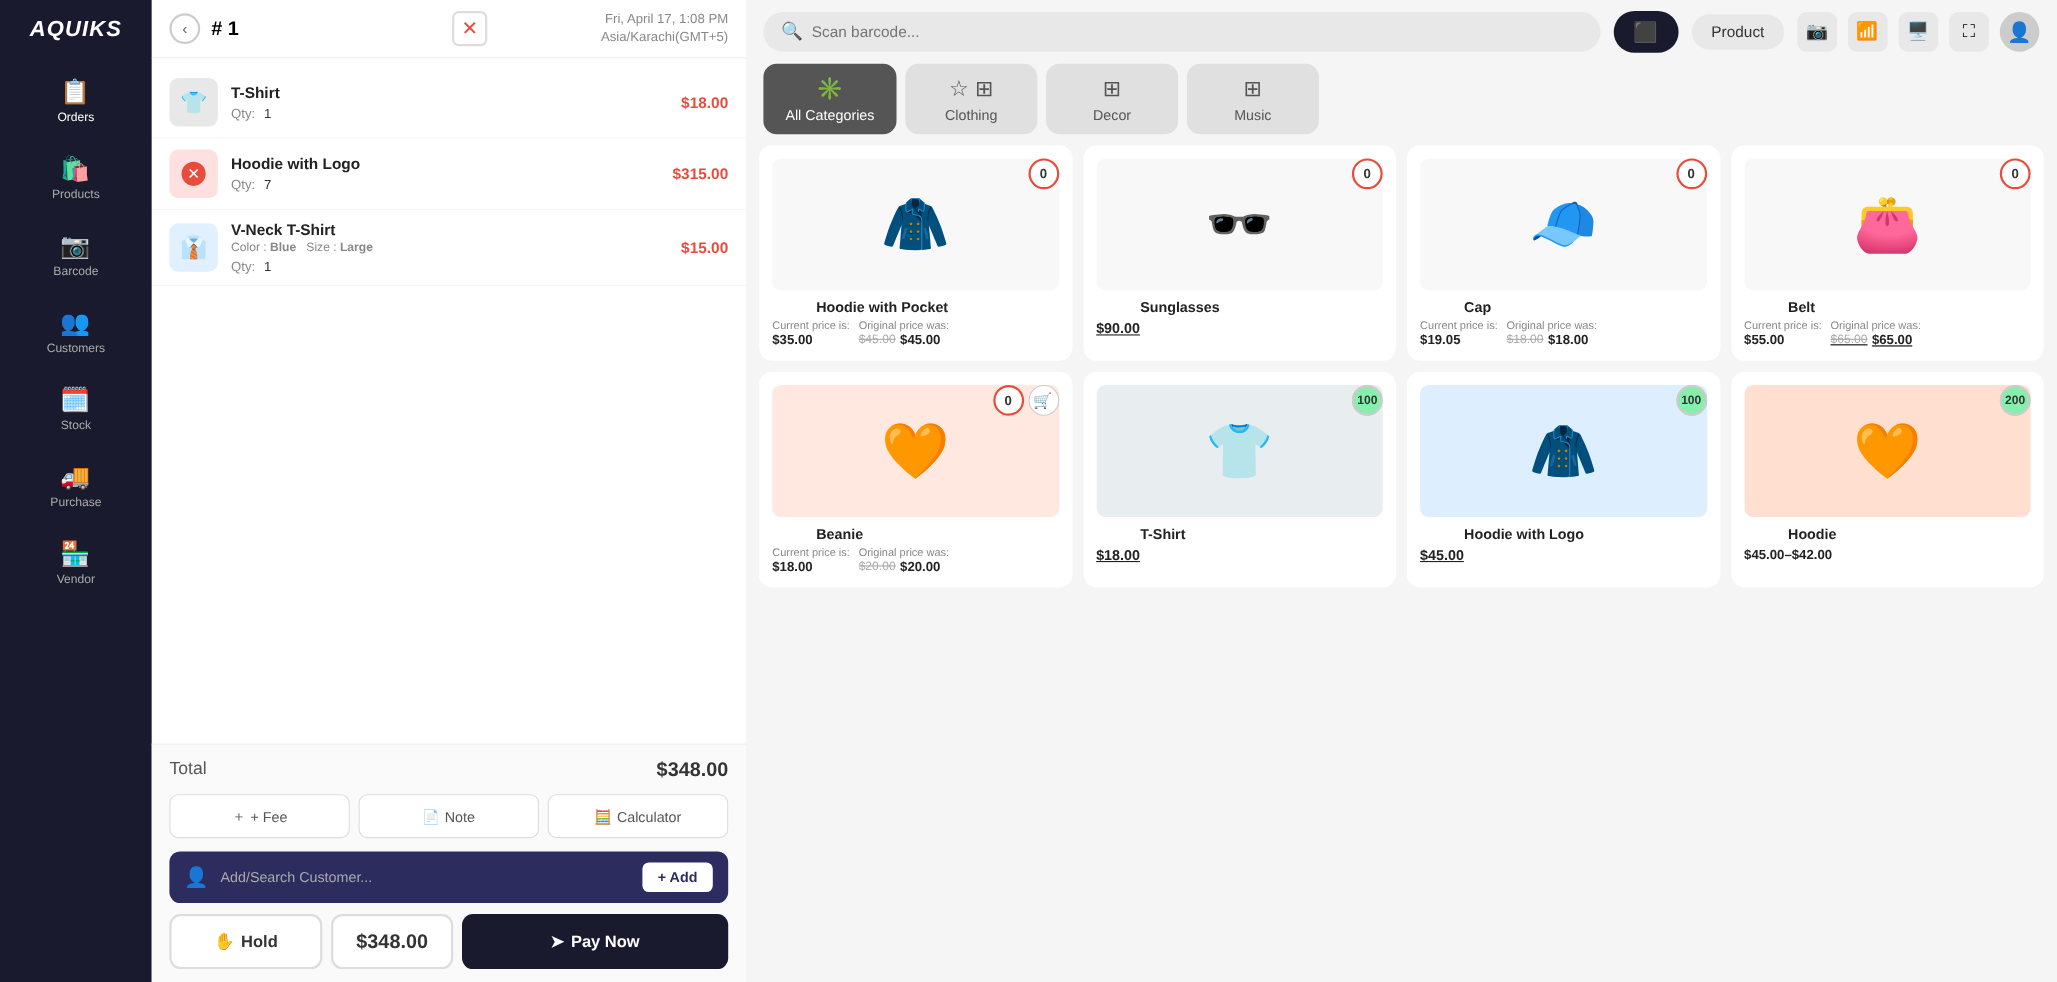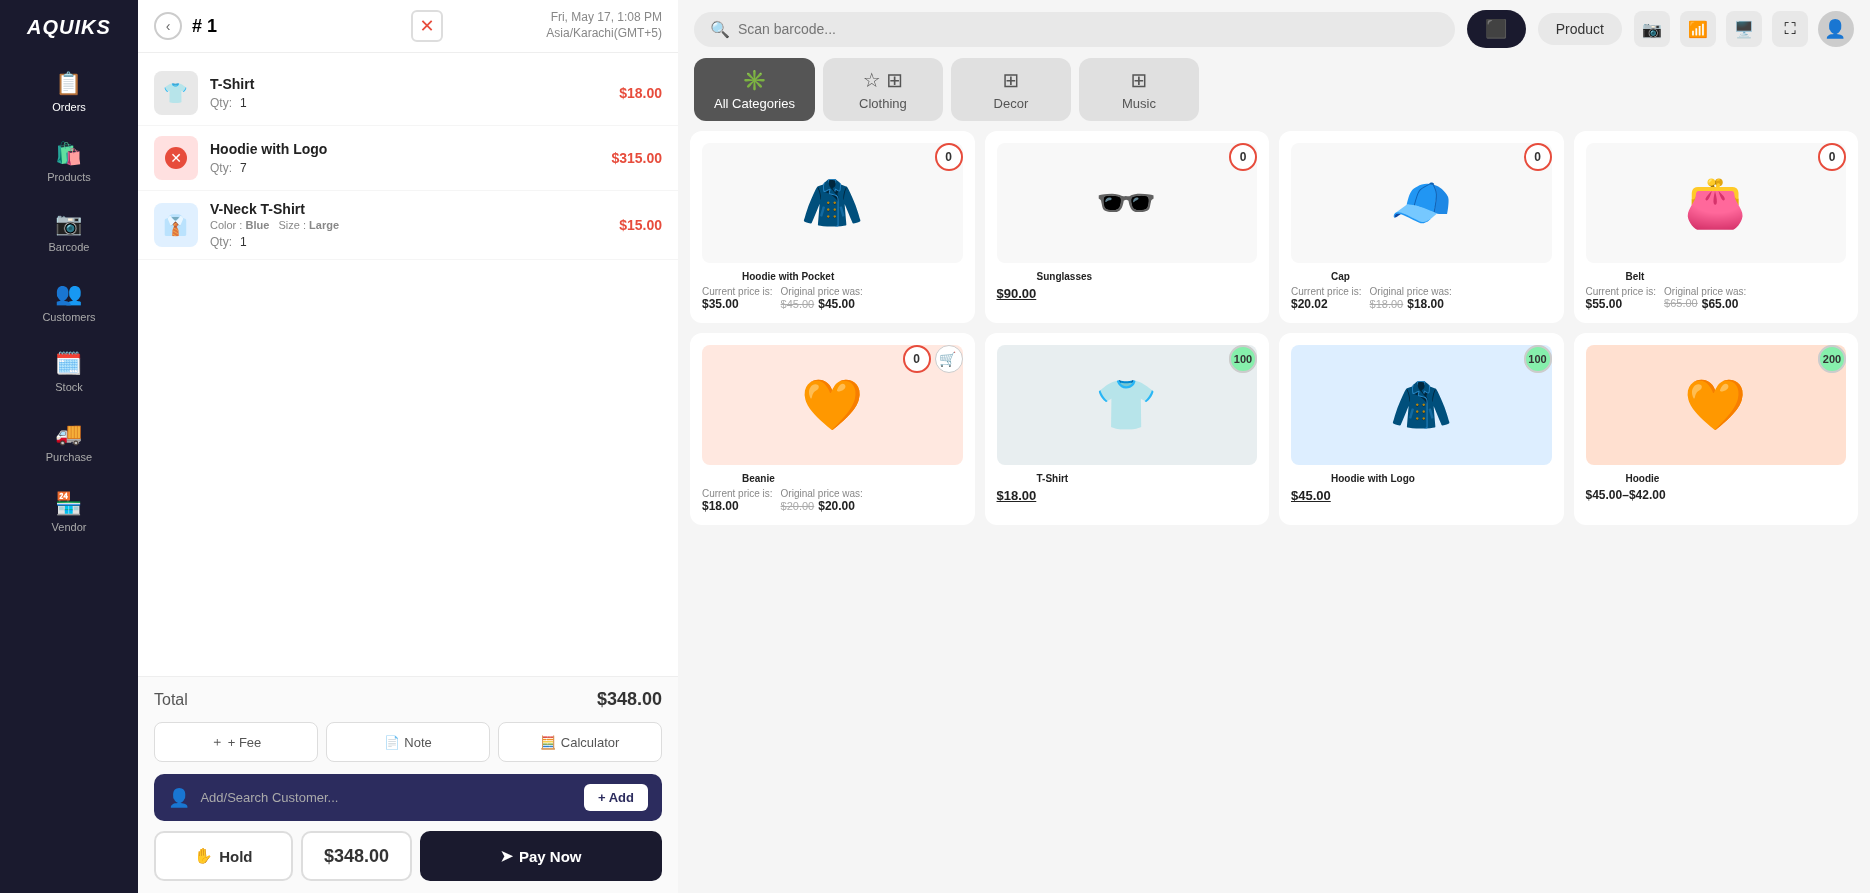--- a/index.html
+++ b/index.html
@@ -363,21 +363,21 @@
       top: 12px;
       right: 12px;
       width: 28px; height: 28px;
       border-radius: 50%;
       border: 1px solid #ccc;
       background: #fff;
       display: flex; align-items: center; justify-content: center;
       font-size: 14px;
       color: #555;
     }
-    .product-name { font-size: 10px; font-weight: 600; color: #222; margin-bottom: 4px; padding-left: 40px; }
+    .product-name { font-size: 13px; font-weight: 600; color: #222; margin-bottom: 4px; padding-left: 40px; }
     .product-price-row { display: flex; gap: 8px; align-items: flex-start; flex-wrap: wrap; }
     .price-current-label { font-size: 10px; color: #888; }
     .price-current-val { font-size: 12px; font-weight: 600; color: #222; }
     .price-original-label { font-size: 10px; color: #888; }
     .product-single-price { font-size: 13px; font-weight: 600; color: #222; text-decoration: underline; }
     .product-range-price { font-size: 12px; font-weight: 600; color: #222; }
     .qty-big { font-size: 11px; font-weight: 700; }
   </style>
 </head>
 <body>
@@ -413,21 +413,21 @@
     <span class="sidebar-item-label">Vendor</span>
   </div>
 </nav>
 
 <div class="main-panel">
   <div class="order-header">
     <button class="back-btn">‹</button>
     <span class="order-number"># 1</span>
     <button class="close-order-btn">✕</button>
     <div class="order-datetime">
-      <div>Fri, May 17, 1:08 PM</div>
+      <div>Fri, April 17, 1:08 PM</div>
       <div>Asia/Karachi(GMT+5)</div>
     </div>
   </div>
 
   <div class="order-items">
 
     <div class="order-item">
       <div class="item-thumb" style="background:#e8e8e8;">👕</div>
       <div class="item-info">
         <div class="item-name">T-Shirt</div>
@@ -569,21 +569,21 @@
       <div class="product-single-price">$90.00</div>
     </div>
 
     <div class="product-card">
       <div class="product-img">🧢</div>
       <div class="product-qty-badge">0</div>
       <div class="product-name">Cap</div>
       <div class="product-price-row">
         <div>
           <div class="price-current-label">Current price is:</div>
-          <div class="price-current-val">$20.02</div>
+          <div class="price-current-val">$19.05</div>
         </div>
         <div>
           <div class="price-original-label">Original price was:</div>
           <div style="display:flex;gap:4px;align-items:center;">
             <span style="font-size:11px;color:#aaa;text-decoration:line-through;">$18.00</span>
             <span class="price-current-val">$18.00</span>
           </div>
         </div>
       </div>
     </div>
@@ -592,21 +592,21 @@
       <div class="product-img">👛</div>
       <div class="product-qty-badge">0</div>
       <div class="product-name">Belt</div>
       <div class="product-price-row">
         <div>
           <div class="price-current-label">Current price is:</div>
           <div class="price-current-val">$55.00</div>
         </div>
         <div>
           <div class="price-original-label">Original price was:</div>
-          <div style="display:flex;gap:4px;">
+          <div style="display:flex;gap:4px;align-items:center;text-decoration:underline;">
             <span style="font-size:11px;color:#aaa;text-decoration:line-through;">$65.00</span>
             <span class="price-current-val">$65.00</span>
           </div>
         </div>
       </div>
     </div>
 
     <div class="product-card">
       <div class="product-img" style="background:#ffe8e0;">🧡</div>
       <div class="cart-badge">🛒</div>

